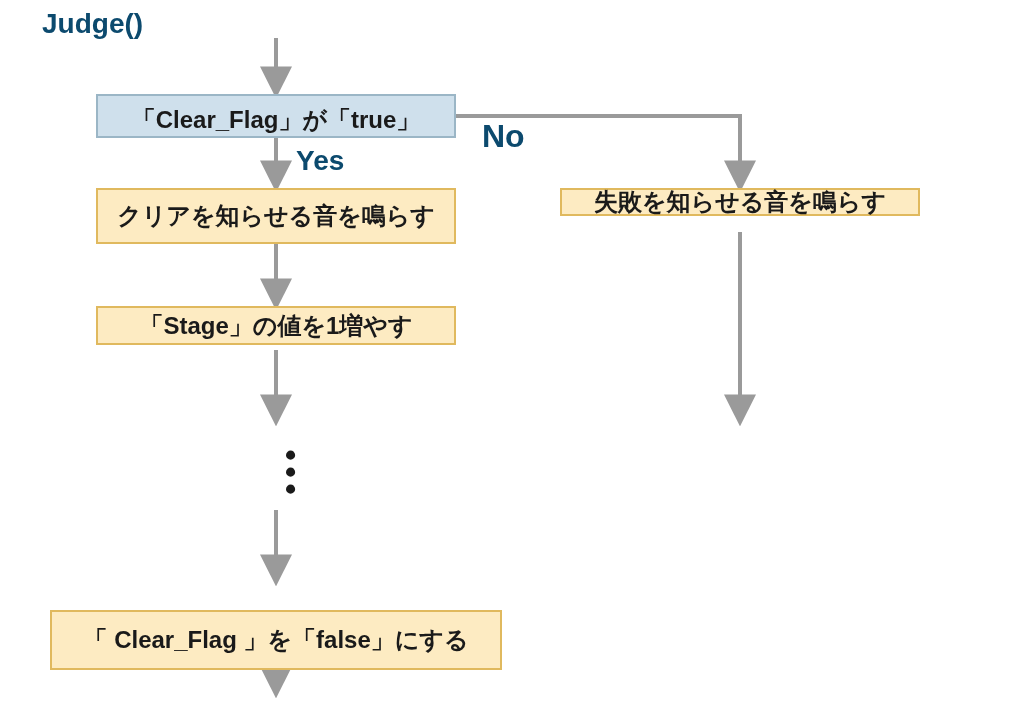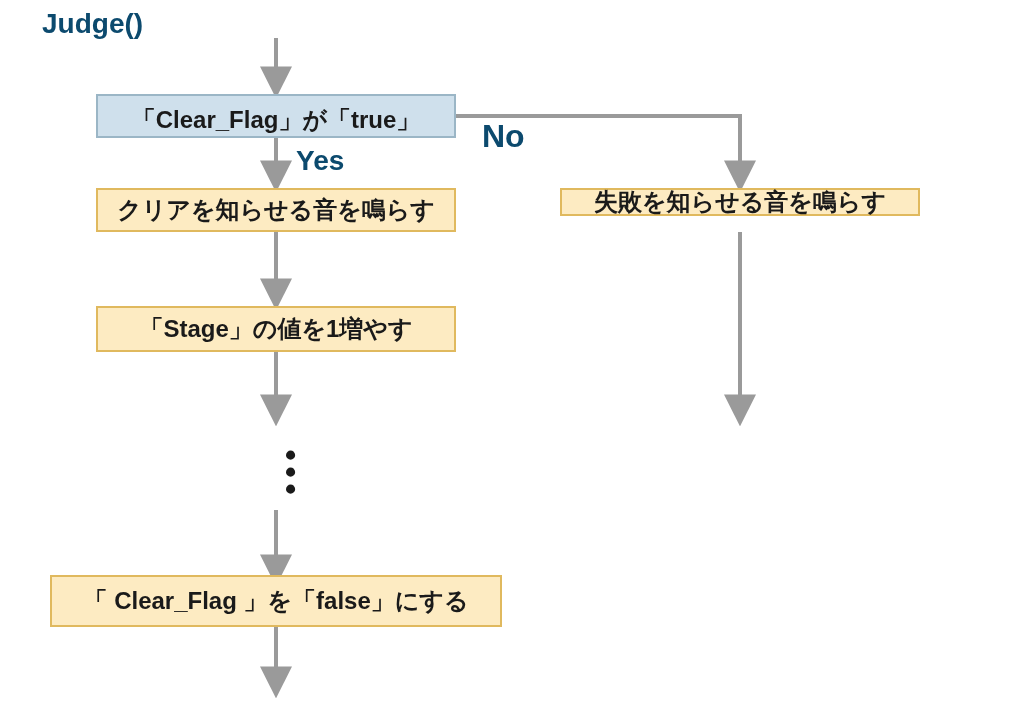--- a/index.html
+++ b/index.html
@@ -89,31 +89,31 @@
 <div class="label title">Judge()</div>
 
 <div class="box decision" style="left:96px; top:94px; width:360px; height:44px;align-items:flex-end;">
   <span>「Clear_Flag」が「true」</span>
 </div>
 
 <div class="label" style="left:296px; top:145px; font-size:28px;">Yes</div>
 
 <div class="label" style="left:482px; top:118px; font-size:32px;">No</div>
 
-<div class="box process" style="left:96px; top:188px; width:360px; height:44px;">
+<div class="box process" style="left:96px; top:188px; width:360px; height:56px;">
   <span>クリアを知らせる音を鳴らす</span>
 </div>
 
-<div class="box process" style="left:96px; top:306px; width:360px; height:46px;">
+<div class="box process" style="left:96px; top:306px; width:360px; height:39px;">
   <span>「Stage」の値を1増やす</span>
 </div>
 
 <div class="dots" style="left:266px; top:448px; width:20px;">
   ・<br>・<br>・
 </div>
 
-<div class="box process" style="left:50px; top:575px; width:452px; height:52px;">
+<div class="box process" style="left:50px; top:610px; width:452px; height:60px;">
   <span>「 Clear_Flag 」を「false」にする</span>
 </div>
 
 <div class="box process" style="left:560px; top:188px; width:360px; height:28px;">
   <span>失敗を知らせる音を鳴らす</span>
 </div>
 
 </body></html>

